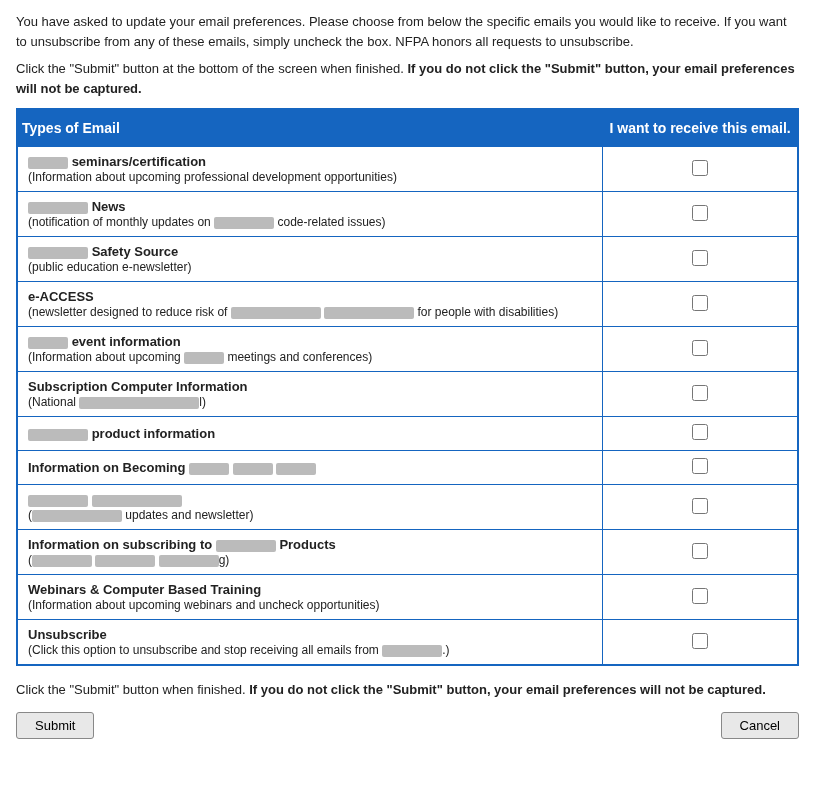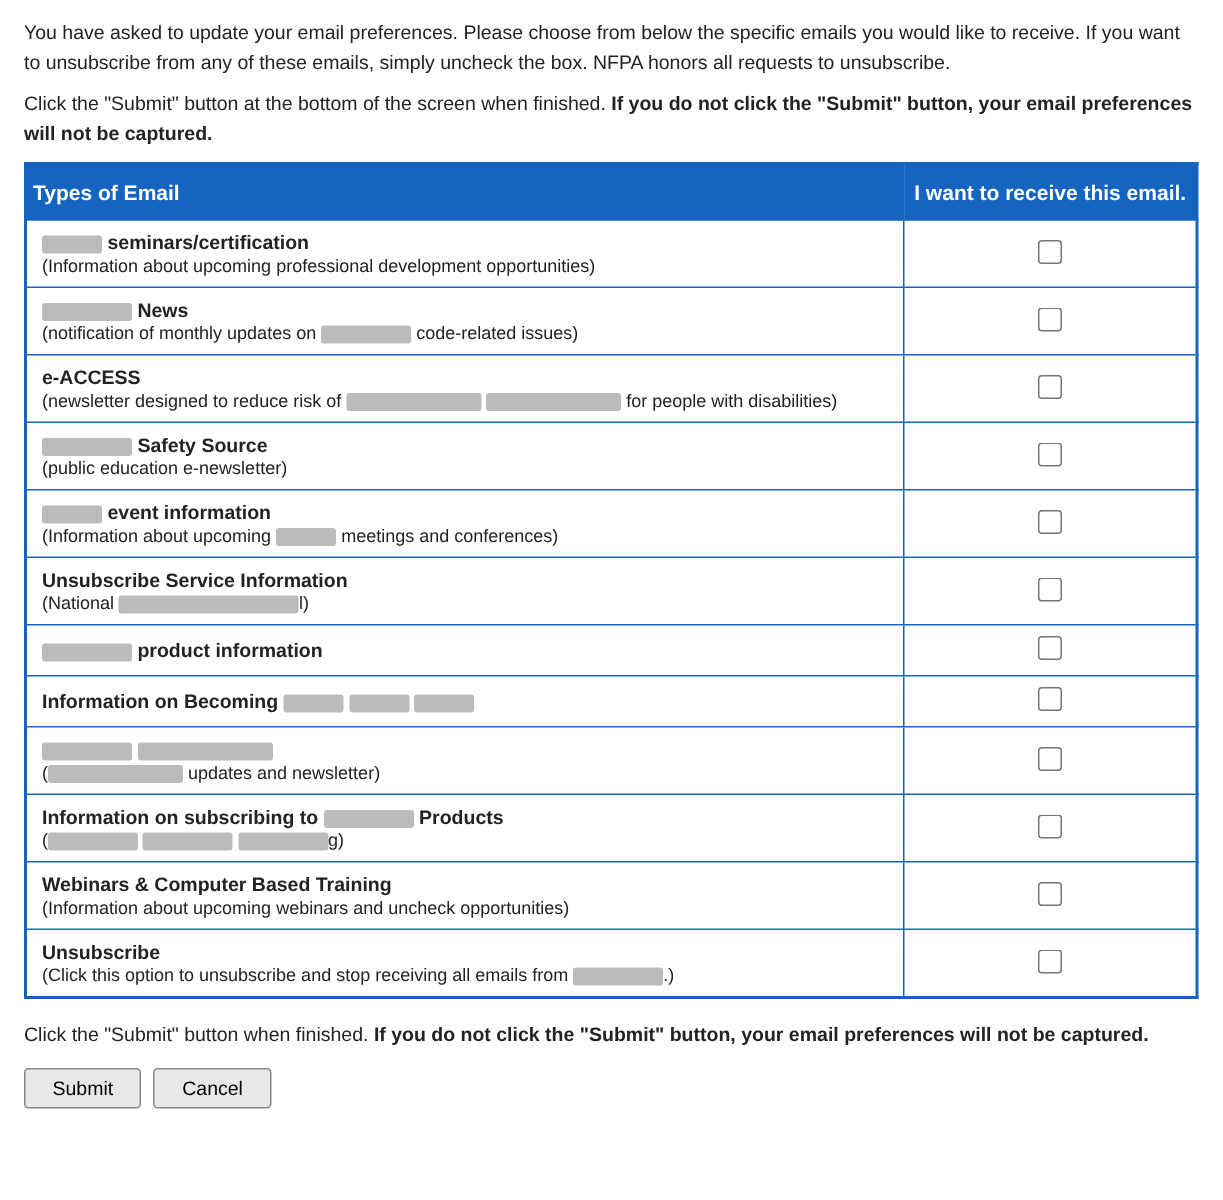--- a/index.html
+++ b/index.html
@@ -83,20 +83,21 @@
       cursor: pointer;
     }
 
     .footer-text {
       margin-bottom: 12px;
       line-height: 1.5;
     }
     .btn-row {
       display: flex;
       gap: 8px;
+      justify-content: space-between;
     }
     .btn {
       padding: 5px 18px;
       font-size: 13px;
       border: 1px solid #888;
       background: #e8e8e8;
       cursor: pointer;
       border-radius: 3px;
     }
   </style>
@@ -136,53 +137,53 @@
         <span class="row-title"> News</span><br>
         <span class="row-sub">(notification of monthly updates on <span class="redacted r-md">&nbsp;</span> code-related issues)</span>
       </td>
       <td class="col-checkbox checkbox-cell">
         <input type="checkbox" style="">
       </td>
     </tr>
 
     <tr>
       <td class="col-type">
-        <span class="row-title">e-ACCESS</span><br>
-        <span class="row-sub">(newsletter designed to reduce risk of <span class="redacted r-lg">&nbsp;</span> <span class="redacted r-lg">&nbsp;</span> for people with disabilities)</span>
-      </td>
-      <td class="col-checkbox checkbox-cell">
-        <input type="checkbox" style="">
-      </td>
-    </tr>
-
-    <tr>
-      <td class="col-type">
         <span class="redacted r-md">&nbsp;</span>
         <span class="row-title"> Safety Source</span><br>
         <span class="row-sub">(public education e-newsletter)</span>
       </td>
       <td class="col-checkbox checkbox-cell">
         <input type="checkbox" style="">
       </td>
     </tr>
 
     <tr>
       <td class="col-type">
+        <span class="row-title">e-ACCESS</span><br>
+        <span class="row-sub">(newsletter designed to reduce risk of <span class="redacted r-lg">&nbsp;</span> <span class="redacted r-lg">&nbsp;</span> for people with disabilities)</span>
+      </td>
+      <td class="col-checkbox checkbox-cell">
+        <input type="checkbox" style="">
+      </td>
+    </tr>
+
+    <tr>
+      <td class="col-type">
         <span class="redacted r-sm">&nbsp;</span>
         <span class="row-title"> event information</span><br>
         <span class="row-sub">(Information about upcoming <span class="redacted r-sm">&nbsp;</span> meetings and conferences)</span>
       </td>
       <td class="col-checkbox checkbox-cell">
         <input type="checkbox" style="">
       </td>
     </tr>
 
     <tr>
       <td class="col-type">
-        <span class="row-title">Unsubscribe Service Information</span><br>
+        <span class="row-title">Subscription Computer Information</span><br>
         <span class="row-sub">(National <span class="redacted r-xl">&nbsp;</span>l)</span>
       </td>
       <td class="col-checkbox checkbox-cell">
         <input type="checkbox" style="">
       </td>
     </tr>
 
     <tr>
       <td class="col-type">
         <span class="redacted r-md">&nbsp;</span>

